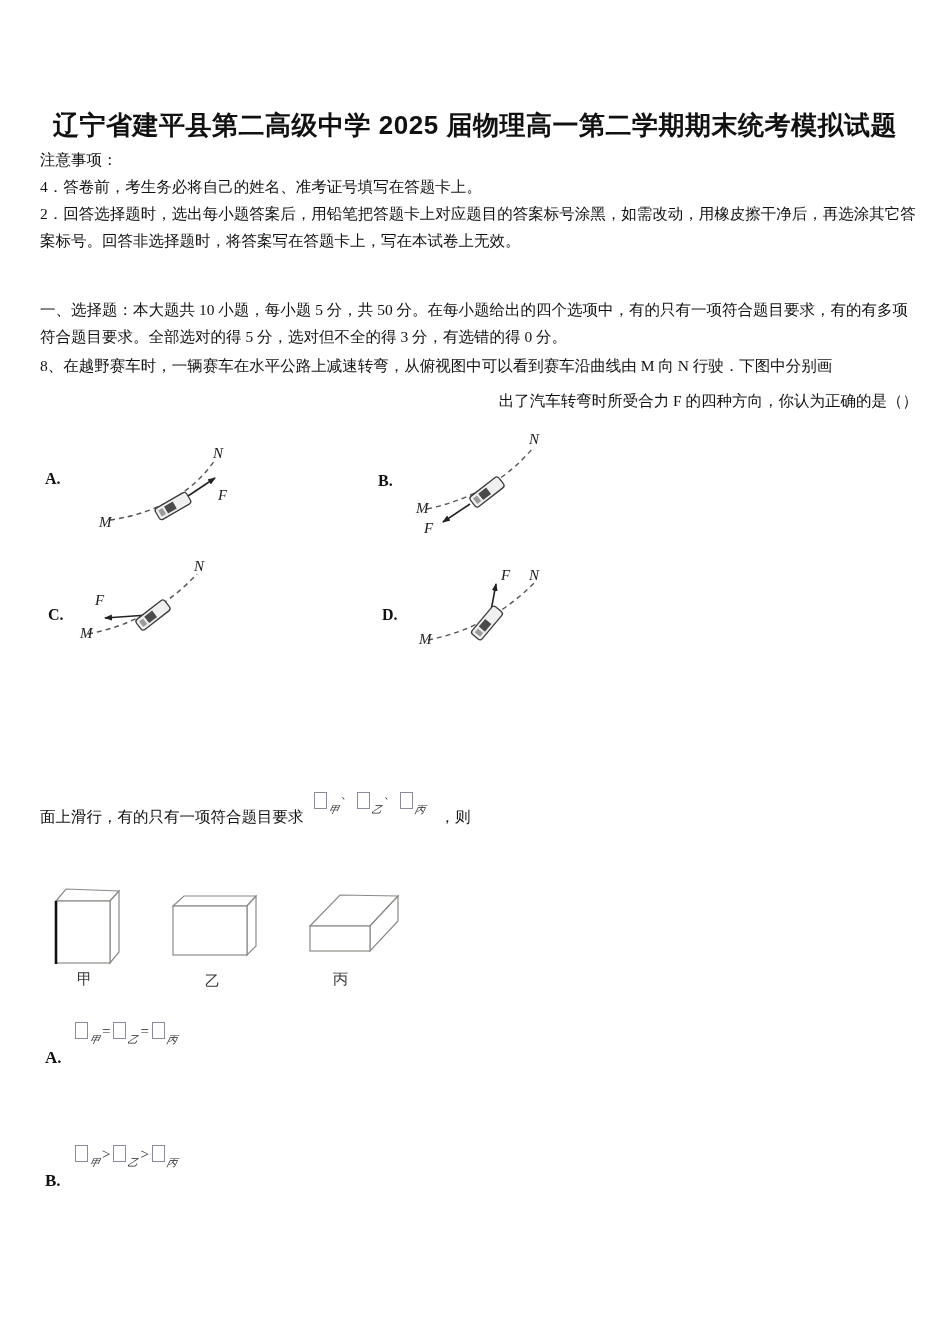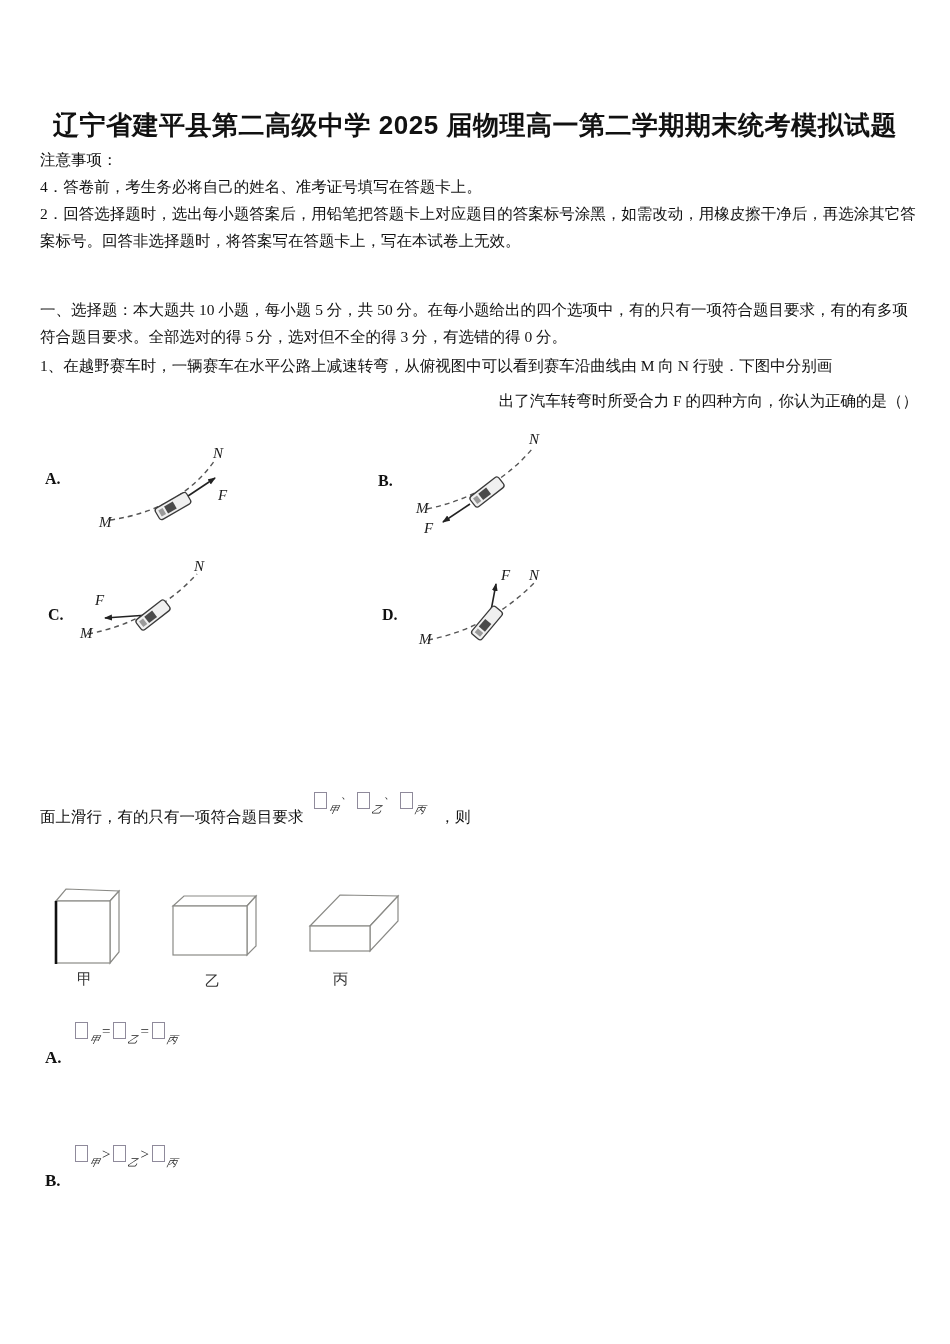--- a/index.html
+++ b/index.html
@@ -71,21 +71,21 @@
     <p>注意事项：</p>
     <p>4．答卷前，考生务必将自己的姓名、准考证号填写在答题卡上。</p>
     <p>2．回答选择题时，选出每小题答案后，用铅笔把答题卡上对应题目的答案标号涂黑，如需改动，用橡皮擦干净后，再选涂其它答案标号。回答非选择题时，将答案写在答题卡上，写在本试卷上无效。</p>
   </div>
 
   <div class="tblock section">
     <p>一、选择题：本大题共 10 小题，每小题 5 分，共 50 分。在每小题给出的四个选项中，有的只有一项符合题目要求，有的有多项符合题目要求。全部选对的得 5 分，选对但不全的得 3 分，有选错的得 0 分。</p>
   </div>
 
   <div class="tblock q1text">
-    <p class="l1">1、在越野赛车时，一辆赛车在水平公路上减速转弯，从俯视图中可以看到赛车沿曲线由 M 向 N 行驶．下图中分别画</p>
+    <p class="l1">8、在越野赛车时，一辆赛车在水平公路上减速转弯，从俯视图中可以看到赛车沿曲线由 M 向 N 行驶．下图中分别画</p>
     <p class="l2">出了汽车转弯时所受合力 F 的四种方向，你认为正确的是（）</p>
   </div>
 
   <span class="dlabel" style="left:45px; top:470px;">A.</span>
   <svg class="dsvg" style="left:85px; top:428px;" width="165" height="112">
     <defs>
       <marker id="arr" markerWidth="9" markerHeight="8" refX="7" refY="3" orient="auto" markerUnits="userSpaceOnUse">
         <path d="M0,0 L8,3 L0,6 z" fill="#222"></path>
       </marker>
     </defs>

